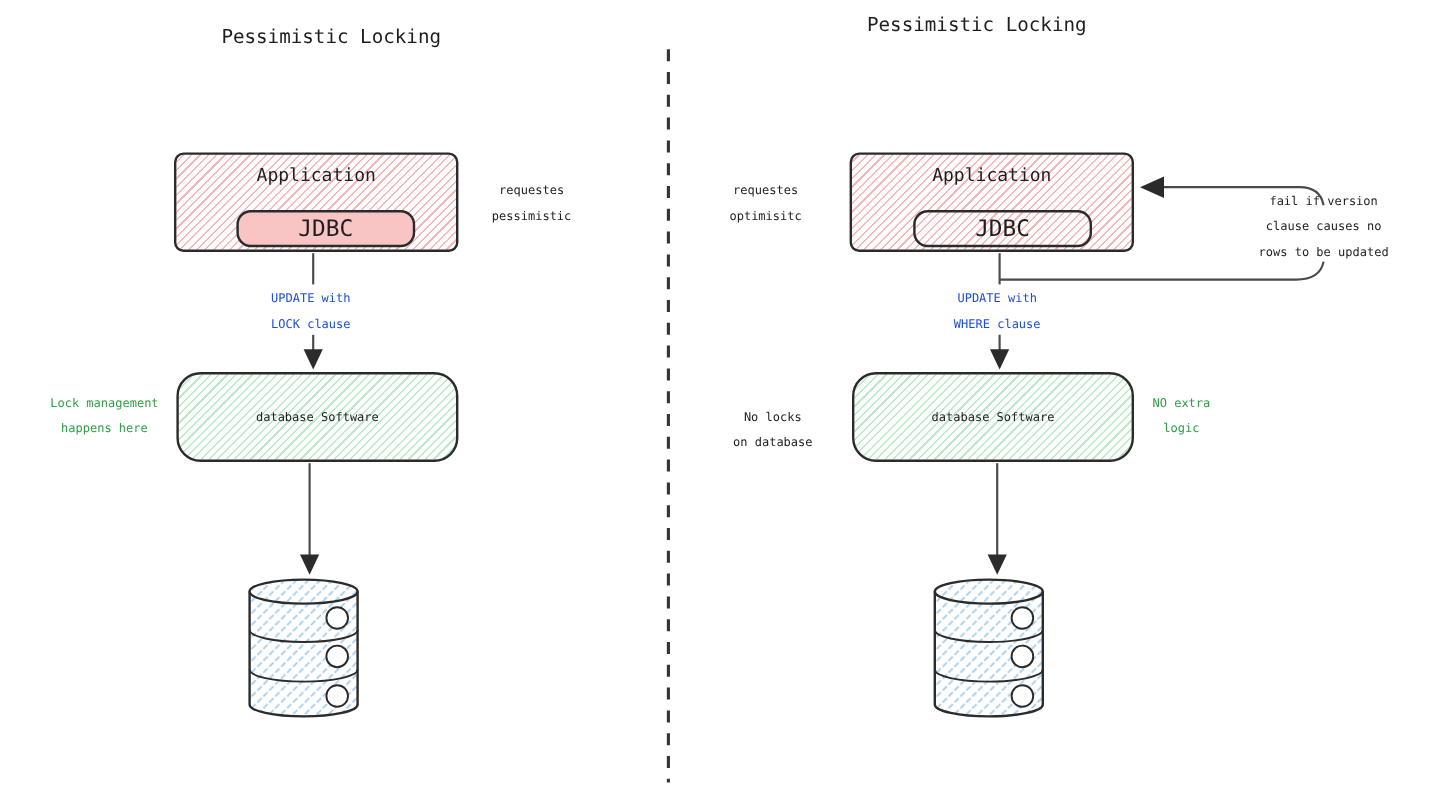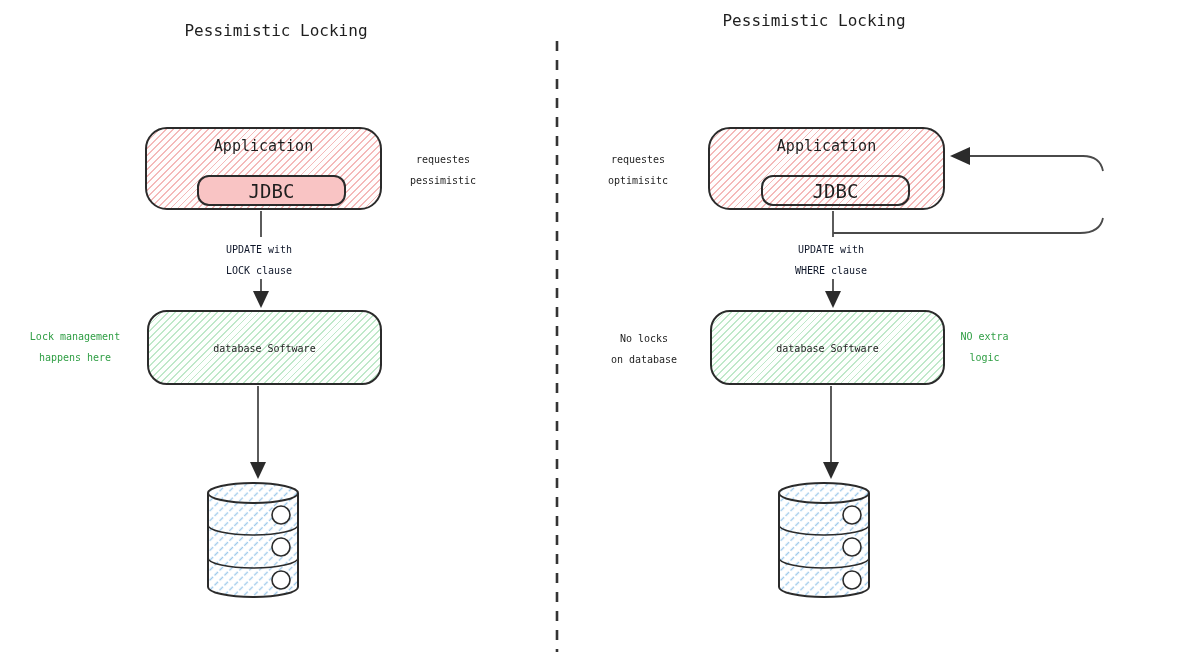--- a/index.html
+++ b/index.html
@@ -3,24 +3,24 @@
 <meta charset="utf-8">
 <style>
   html,body{margin:0;padding:0;background:#ffffff;}
   #canvas{
     position:relative;width:1168px;height:655px;background:#ffffff;overflow:hidden;
     font-family:"DejaVu Sans Mono","Liberation Mono",monospace;color:#1e1e1e;
   }
   .abs{position:absolute;}
   .title{font-size:16px;text-align:center;white-space:pre;color:#1e1e1e;}
   .note{font-size:10px;line-height:21px;text-align:center;white-space:pre-line;color:#1e1e1e;}
-  .note.red{color:#0f172a;background:#ffffff;}
+  .note.red{color:#1d4ed8;background:#ffffff;}
   .note.green{color:#2f9e44;}
   .box{
-    box-sizing:border-box;border:2px solid #2b2b2b;border-radius:22px;
+    box-sizing:border-box;border:2px solid #2b2b2b;border-radius:8px;
     background:
       repeating-linear-gradient(135deg, rgba(0,0,0,0) 0 3.6px, #f4b9b9 3.6px 4.9px),
       #fffdfd;
   }
   .box.green-hatch{
     background:
       repeating-linear-gradient(135deg, rgba(0,0,0,0) 0 3.6px, #bfe8c9 3.6px 4.9px),
       #fdfffd;
     border-radius:20px;
   }
@@ -56,42 +56,45 @@
     <div class="box-label" style="top:8px;">Application</div>
     <div class="jdbc solid" style="left:50px;top:46px;width:149px;height:31px;">
       <span>JDBC</span>
     </div>
   </div>
 
   <div class="abs note" style="left:390px;top:149px;width:106px;">requestes
 pessimistic</div>
   <div class="abs note red" style="left:159px;top:239px;width:200px;">UPDATE with
 LOCK clause</div>
-  <div class="abs note green" style="left:0px;top:326px;width:150px;">Lock management
+  <div class="abs note green" style="left:12px;top:326px;width:150px;">Lock management
 happens here</div>
 
   <div class="abs box green-hatch" style="left:147px;top:310px;width:235px;height:75px;">
     <div class="db-label">database Software</div>
   </div>
 
   <div class="abs note" style="left:588px;top:149px;width:100px;">requestes
 optimisitc</div>
 
   <div class="abs box" style="left:708px;top:127px;width:237px;height:83px;">
     <div class="box-label" style="top:8px;">Application</div>
     <div class="jdbc hatched" style="left:51px;top:46px;width:149px;height:31px;">
       <span>JDBC</span>
     </div>
   </div>
 
+  <div class="abs note" style="left:1010px;top:158px;width:186px;background:#ffffff;">fail if version
+clause causes no
+rows to be updated</div>
 
   <div class="abs note red" style="left:731px;top:239px;width:200px;">UPDATE with
 WHERE clause</div>
 
-  <div class="abs note" style="left:590px;top:328px;width:108px;">No locks
+  <div class="abs note" style="left:590px;top:338px;width:108px;">No locks
 on database</div>
   <div class="abs note green" style="left:937px;top:326px;width:95px;">NO extra
 logic</div>
 
   <div class="abs box green-hatch" style="left:710px;top:310px;width:235px;height:75px;">
     <div class="db-label">database Software</div>
   </div>
 
   <svg class="abs" style="left:205px;top:481px;" width="98" height="120" viewBox="0 0 98 120">
     <defs>

